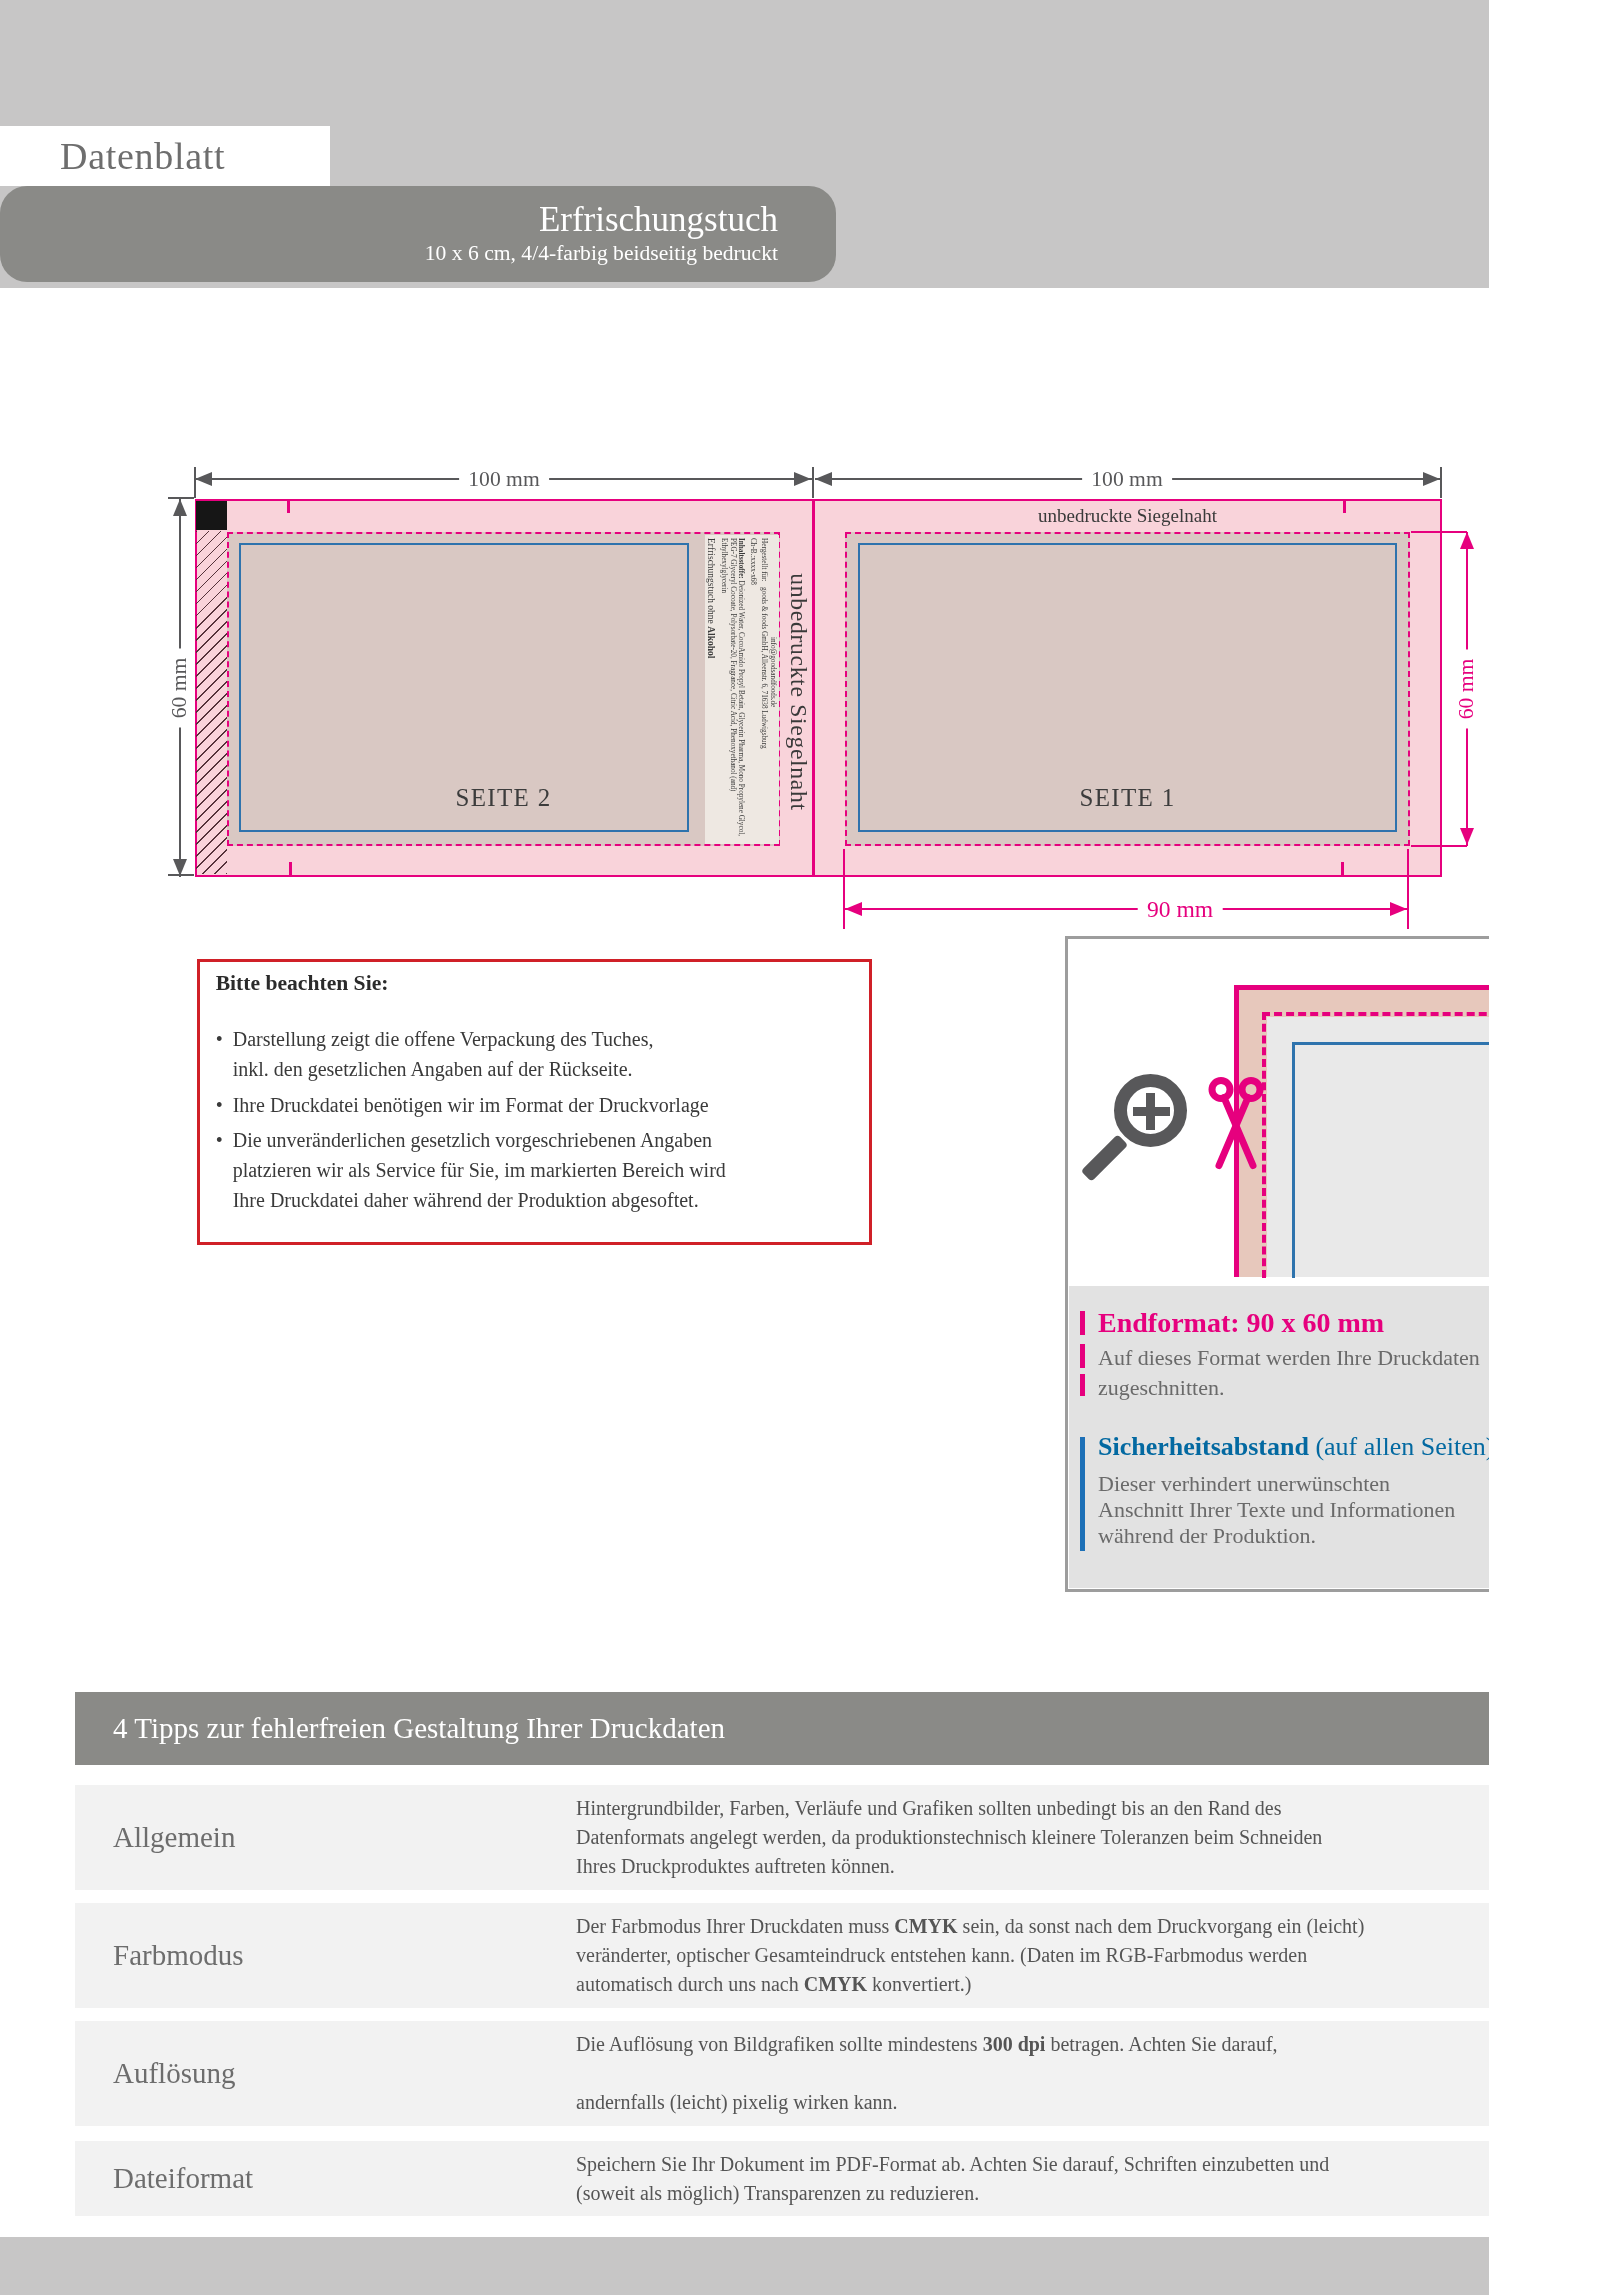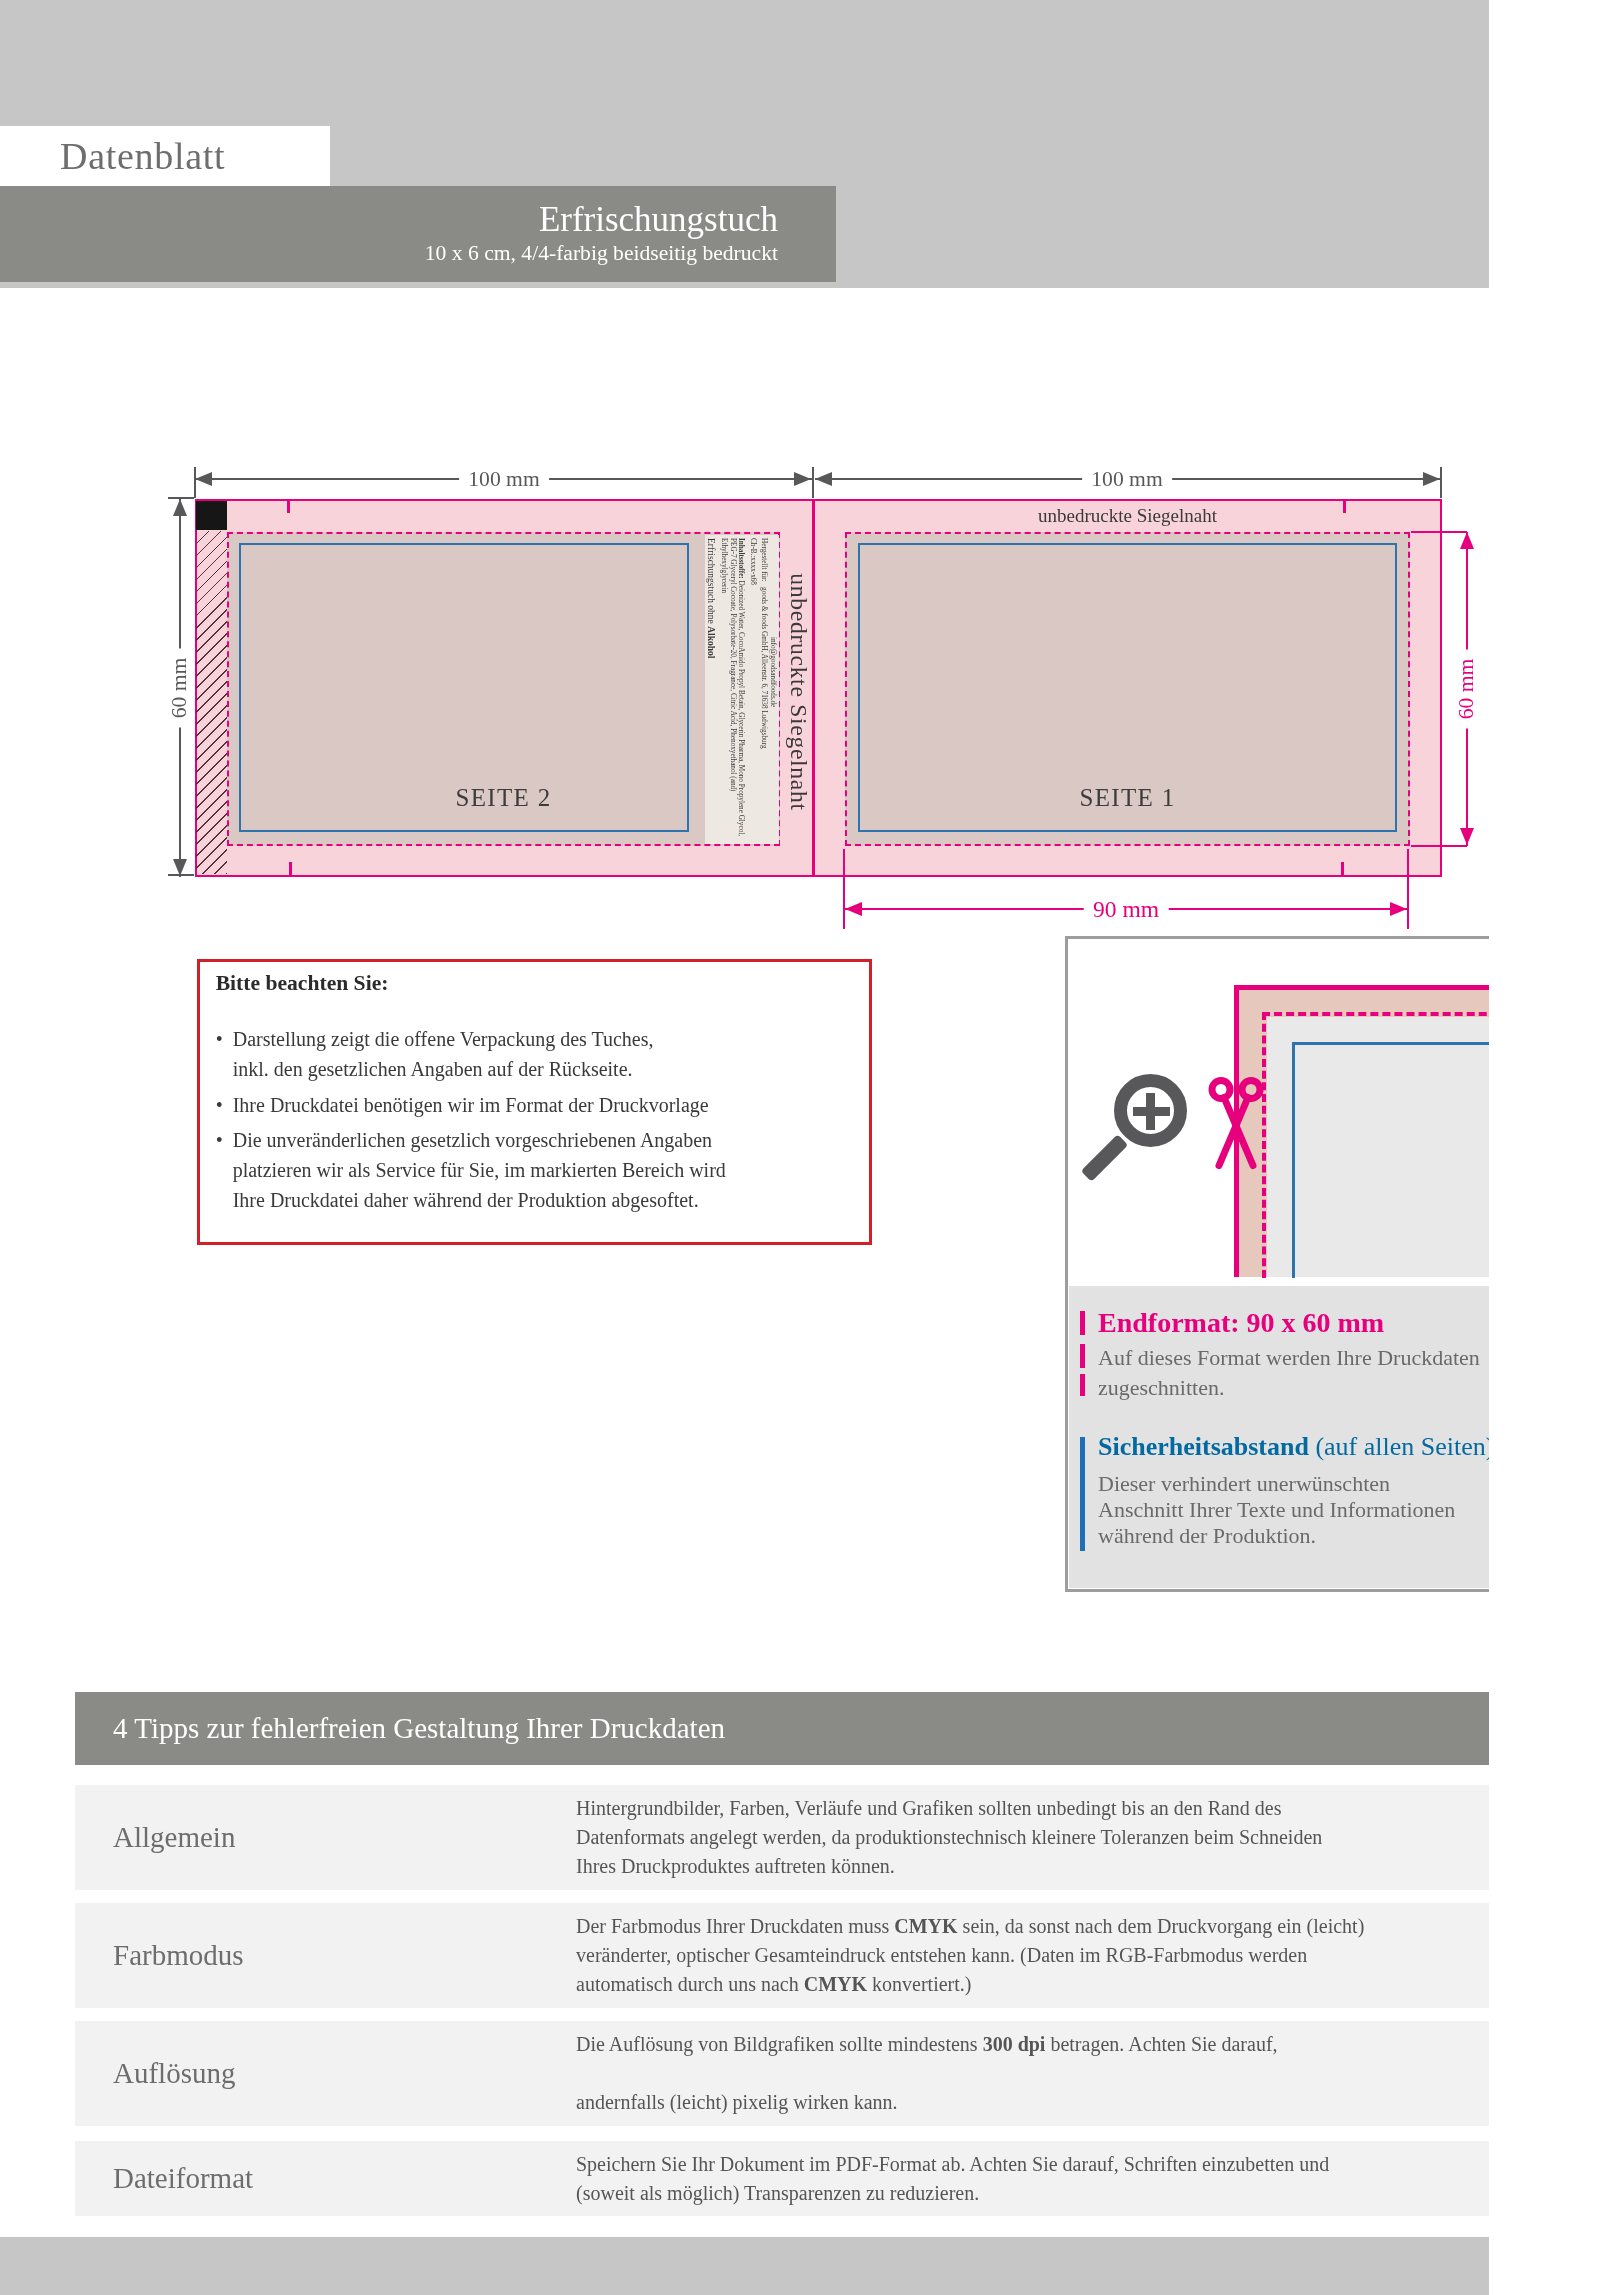--- a/index.html
+++ b/index.html
@@ -7,21 +7,21 @@
         font-family:Liberation Serif, serif;}
   .abs{position:absolute;}
 
   
   #top-band{left:0;top:0;width:1623px;height:288px;background:#c7c6c6;}
   #datenblatt-box{left:0;top:126px;width:330px;height:60px;background:#ffffff;
       display:flex;align-items:center;}
   #datenblatt-box span{margin-left:60px;font-size:38px;color:#6e6e6e;letter-spacing:0.7px;}
   #dark-band{left:0;top:186px;width:836px;height:96px;background:#8a8a87;
       display:flex;flex-direction:column;align-items:flex-end;justify-content:center;
-      padding-right:58px;box-sizing:border-box;color:#ffffff;}
+      padding-right:58px;box-sizing:border-box;color:#ffffff;border-radius:27px;}
   #dark-band .title{font-size:35px;line-height:39px;}
   #dark-band .subtitle{font-size:21.6px;line-height:29px;}
 
   
   .gray-line{background:#58585a;}
   .mag-line{background:#e6007e;}
   .dim-label{background:#ffffff;color:#58585a;font-size:21.6px;white-space:nowrap;padding:1.3px 9.2px;}
   .dim-label.mag{color:#e6007e;}
   .ah{width:0;height:0;}
   .ah.left {border-top:7.2px solid transparent;border-bottom:7.2px solid transparent;border-right:17.7px solid #58585a;}
@@ -179,21 +179,21 @@
   <div class="abs mag-line" style="left:1466px;top:532px;width:2px;height:314px;"></div>
   <div class="abs ah m up" style="left:1460px;top:532px;"></div>
   <div class="abs ah m down" style="left:1460px;top:828px;"></div>
   <div class="abs dim-label mag" style="left:1467px;top:689px;transform:translate(-50%,-50%) rotate(-90deg);">60 mm</div>
 
   <div class="abs mag-line" style="left:843px;top:849px;width:2px;height:80px;"></div>
   <div class="abs mag-line" style="left:1407px;top:849px;width:2px;height:80px;"></div>
   <div class="abs mag-line" style="left:845px;top:908px;width:562px;height:2px;"></div>
   <div class="abs ah m left" style="left:845px;top:902px;"></div>
   <div class="abs ah m right" style="left:1390px;top:902px;"></div>
-  <div class="abs dim-label mag" style="left:1126px;top:910px;transform:translate(-50%,-50%);font-size:23.6px;">90 mm</div>
+  <div class="abs dim-label mag" style="left:1180px;top:910px;transform:translate(-50%,-50%);font-size:23.6px;">90 mm</div>
 
   <div id="note-box" class="abs">
     <div id="note-title">Bitte beachten Sie:</div>
     <div id="note-bullets">
         <div class="bullet">
           <span class="dot">•</span>
           <span>Darstellung zeigt die offene Verpackung des Tuches,<br>inkl. den gesetzlichen Angaben auf der Rückseite.</span>
         </div>
         <div class="bullet">
           <span class="dot">•</span>

